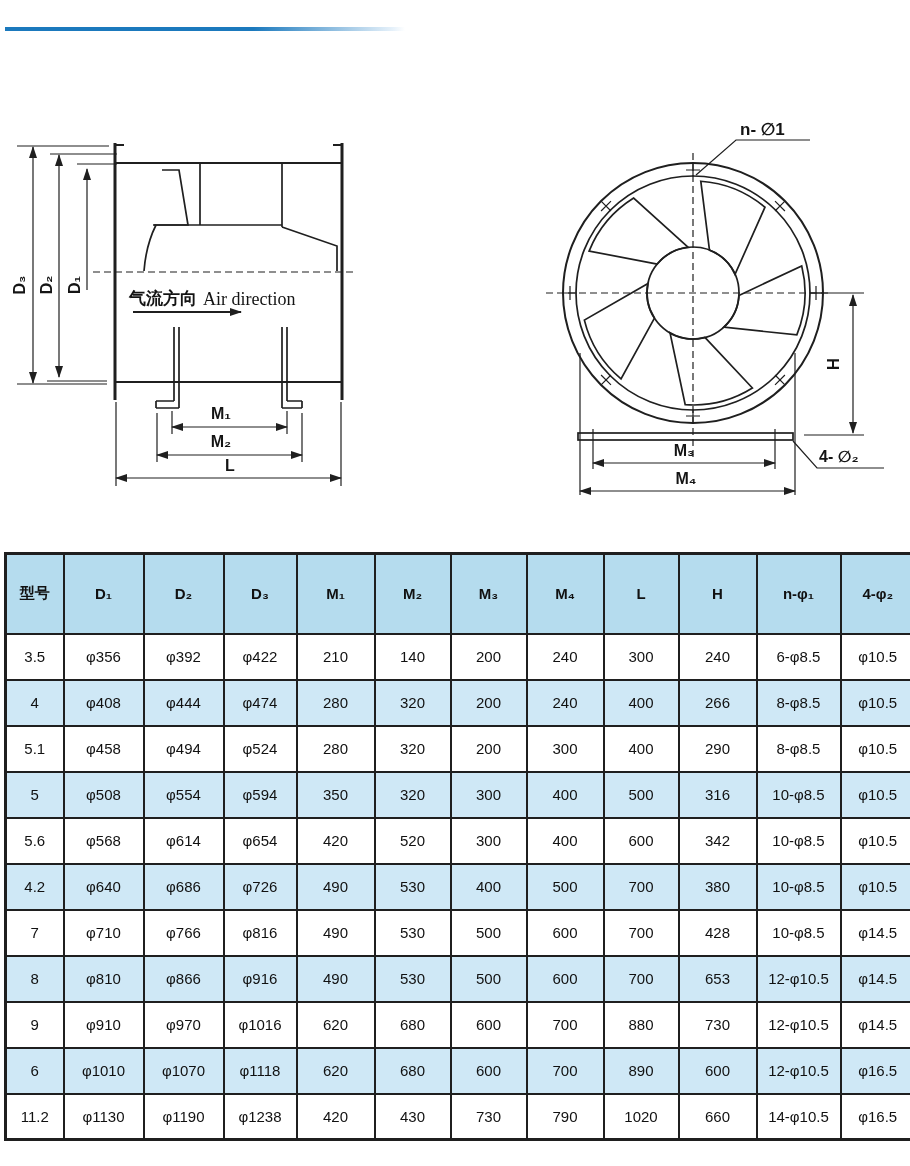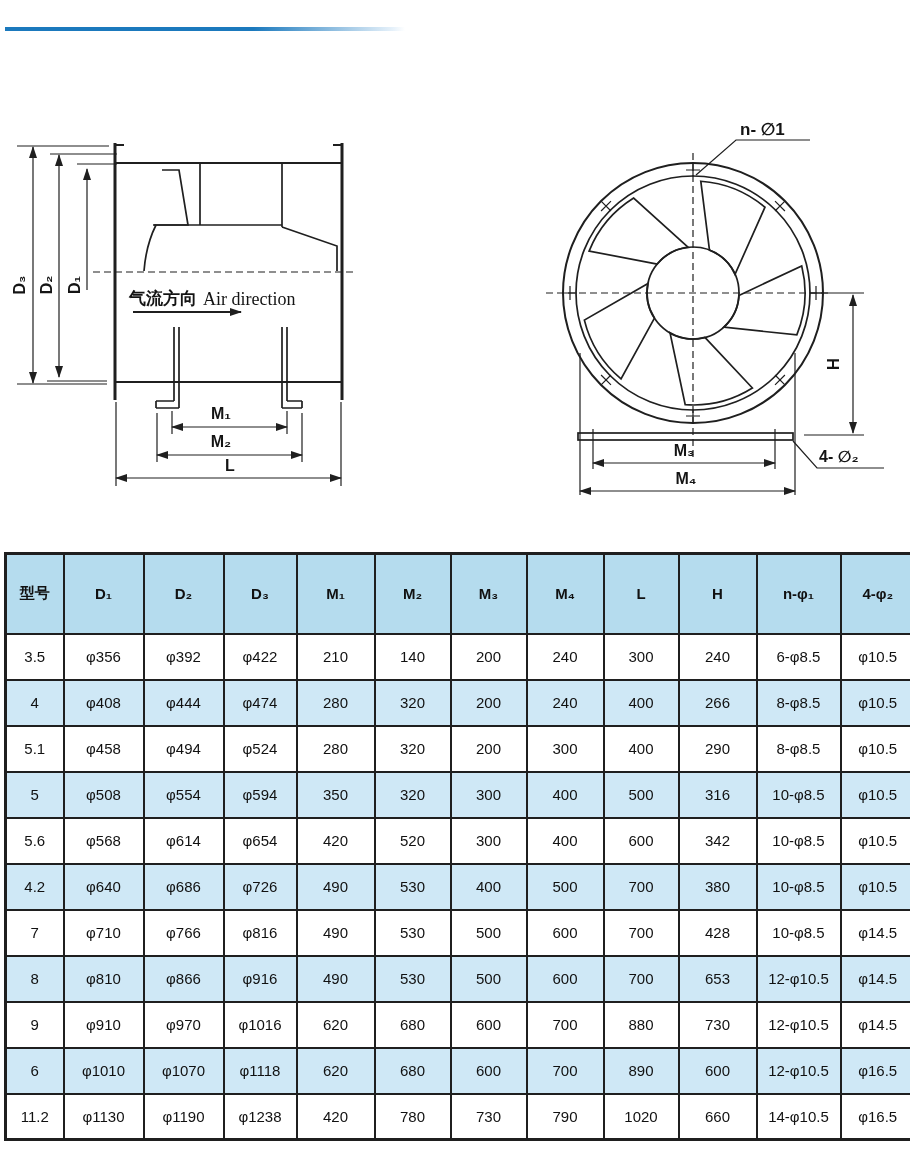--- a/index.html
+++ b/index.html
@@ -365,21 +365,21 @@
           <td>600</td>
           <td>12-φ10.5</td>
           <td>φ16.5</td>
         </tr>
         <tr>
           <td>11.2</td>
           <td>φ1130</td>
           <td>φ1190</td>
           <td>φ1238</td>
           <td>420</td>
-          <td>780</td>
+          <td>430</td>
           <td>730</td>
           <td>790</td>
           <td>1020</td>
           <td>660</td>
           <td>14-φ10.5</td>
           <td>φ16.5</td>
         </tr>
       </tbody>
   </table>
 

